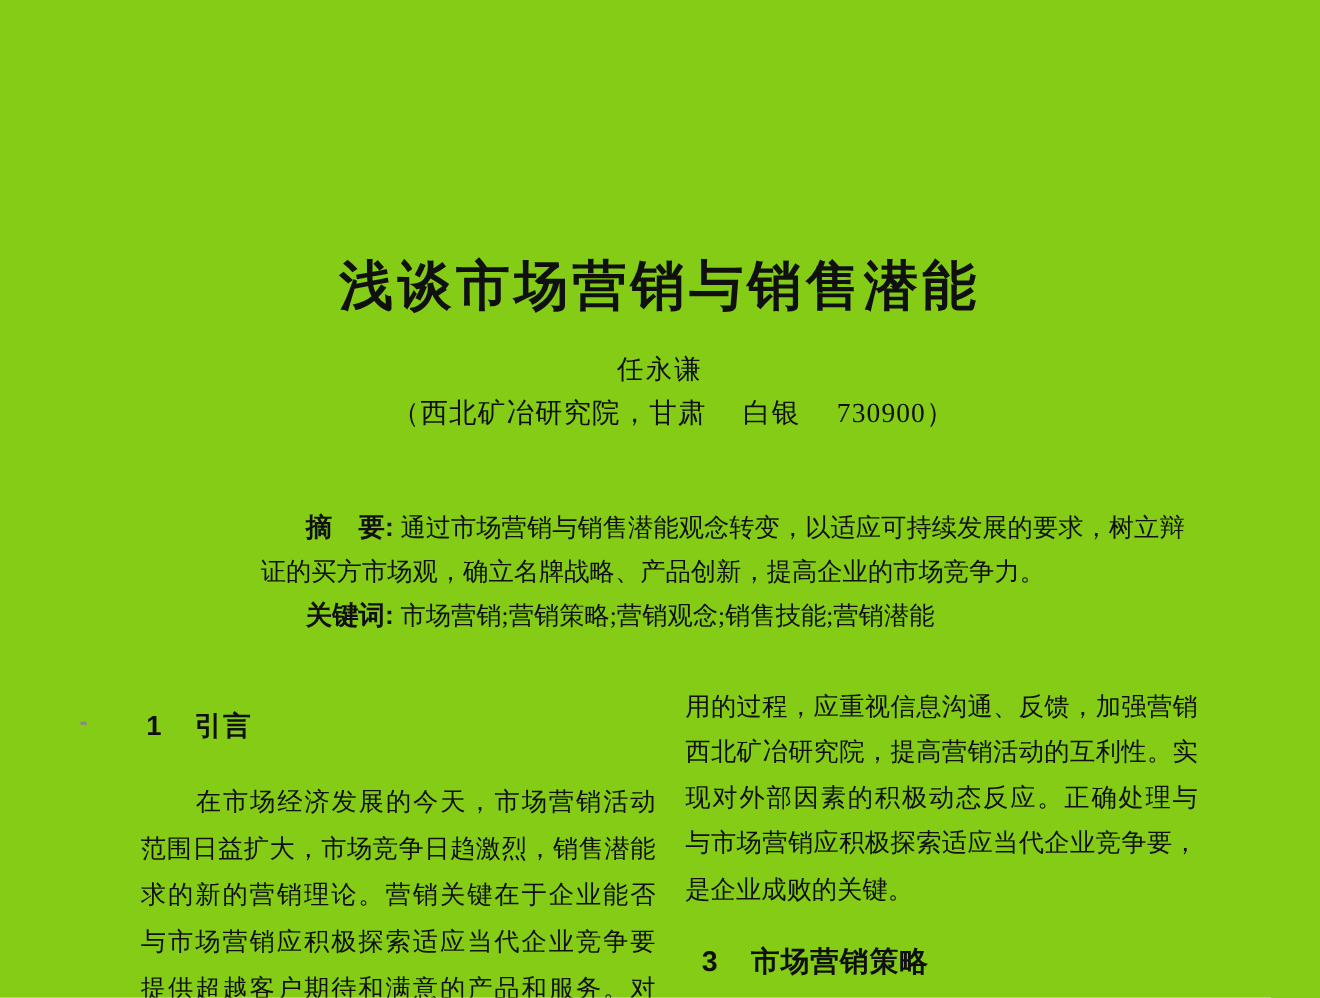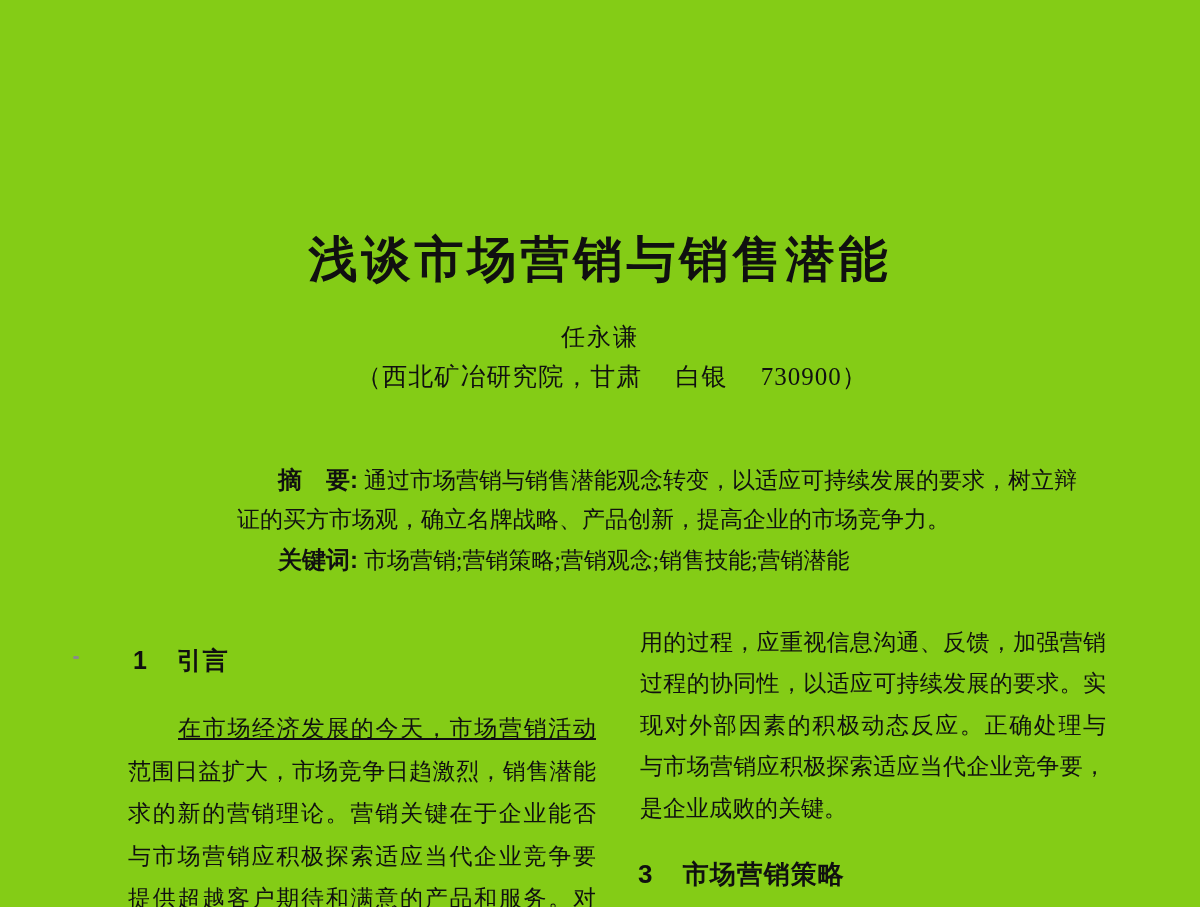--- a/index.html
+++ b/index.html
@@ -94,38 +94,38 @@
   .para {
     position: absolute;
     font-size: 23px;
   }
   .para-left {
     left: 128px;
     top: 708px;
     width: 468px;
   }
   .para-right {
-    left: 640px;
+    left: 623px;
     top: 622px;
     width: 466px;
   }
   .bline {
     line-height: 42.5px;
     height: 42.5px;
     overflow: hidden;
   }
   .para-right .bline {
     line-height: 41.4px;
     height: 41.4px;
   }
   .just {
     text-align: justify;
     text-align-last: justify;
   }
-  .first-indent { text-indent: 50px; text-decoration: underline; }
+  .first-indent { text-indent: 50px; }
 
   
   .speck {
     position: absolute;
     left: 73px;
     top: 656px;
     width: 6px;
     height: 3px;
     background: #8a8a8a;
     border-radius: 2px;
@@ -162,21 +162,21 @@
   <div class="para para-left">
     <div class="bline just first-indent">在市场经济发展的今天，市场营销活动</div>
     <div class="bline just">范围日益扩大，市场竞争日趋激烈，销售潜能</div>
     <div class="bline just">求的新的营销理论。营销关键在于企业能否</div>
     <div class="bline just">与市场营销应积极探索适应当代企业竞争要</div>
     <div class="bline just">提供超越客户期待和满意的产品和服务。对</div>
   </div>
 
   <div class="para para-right">
     <div class="bline just">用的过程，应重视信息沟通、反馈，加强营销</div>
-    <div class="bline just">过程的协同性，以适应可持续发展的要求。实</div>
+    <div class="bline just">西北矿冶研究院，提高营销活动的互利性。实</div>
     <div class="bline just">现对外部因素的积极动态反应。正确处理与</div>
     <div class="bline just">与市场营销应积极探索适应当代企业竞争要，</div>
     <div class="bline">是企业成败的关键。</div>
   </div>
 
   <div class="sec-heading sans heading-right">
     <span class="sec-num">3</span>
     <span class="sec-text">市场营销策略</span>
   </div>
 

